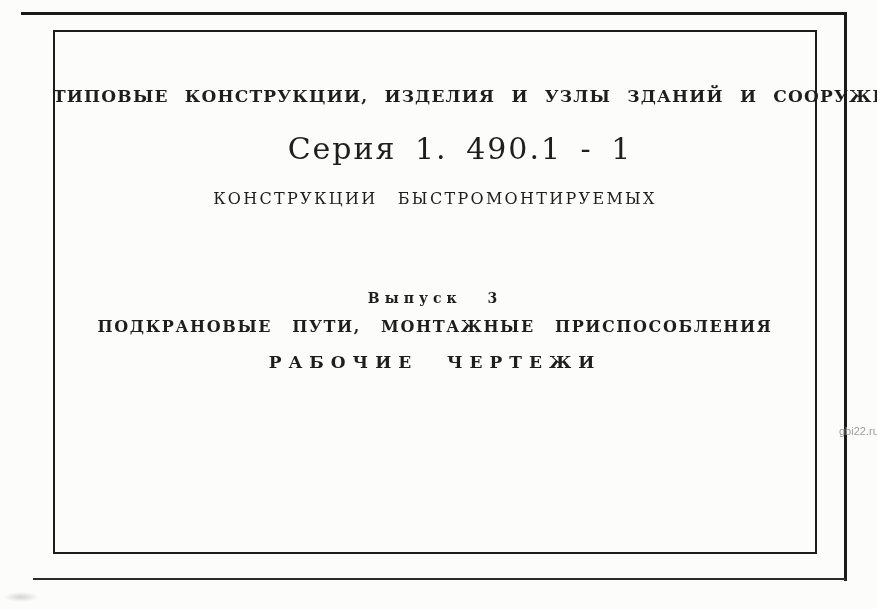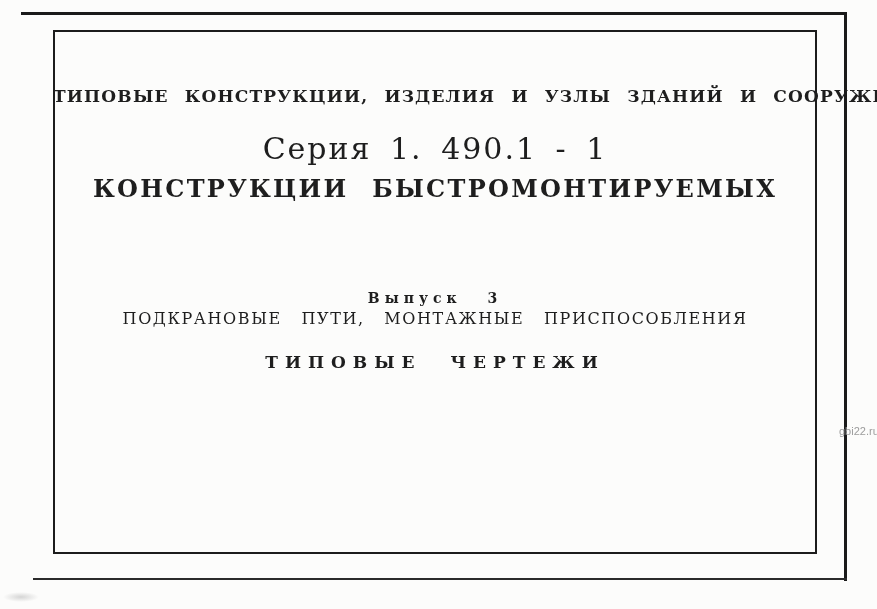--- a/index.html
+++ b/index.html
@@ -39,32 +39,32 @@
   .textline {
     position: absolute; left: 53px; width: 764px;
     text-align: center; white-space: nowrap;
   }
   .header-line {
     top: 86px; font-size: 17px; font-weight: bold;
     letter-spacing: 1.2px; word-spacing: 9px;
   }
   .series-title {
     top: 131px; font-size: 30px; font-weight: normal;
-    letter-spacing: 2px; word-spacing: 7px;
+    letter-spacing: 2px; word-spacing: 7px; padding-left: 25px;
   }
   .main-title {
-    top: 177px; font-size: 24px; font-weight: bold;
+    top: 187px; font-size: 16px; font-weight: normal;
     line-height: 24px; letter-spacing: 2.3px; word-spacing: 13px;
   }
   .issue-label {
     top: 290px; font-size: 14px; font-weight: bold;
     letter-spacing: 5px; word-spacing: 16px;
   }
   .issue-subtitle {
-    top: 309px; font-size: 16px; font-weight: normal;
+    top: 317px; font-size: 16px; font-weight: bold;
     letter-spacing: 1.6px; word-spacing: 13px;
   }
   .drawings-label {
     top: 352px; font-size: 17px; font-weight: bold;
     letter-spacing: 7px; word-spacing: 16px;
   }
   
   .watermark {
     position: absolute; left: 839px; top: 425px;
     font-family: "Liberation Sans", sans-serif;
@@ -93,19 +93,19 @@
   <div class="textline series-title">Серия 1. 490.1 - 1</div>
 
   <div class="textline main-title">
     <div>КОНСТРУКЦИИ БЫСТРОМОНТИРУЕМЫХ</div>
   </div>
 
   <div class="textline issue-label">Выпуск 3</div>
 
   <div class="textline issue-subtitle">ПОДКРАНОВЫЕ ПУТИ, МОНТАЖНЫЕ ПРИСПОСОБЛЕНИЯ</div>
 
-  <div class="textline drawings-label">ТИПОВЫЕ ЧЕРТЕЖИ</div>
+  <div class="textline drawings-label">РАБОЧИЕ ЧЕРТЕЖИ</div>
 
   <div class="watermark">gbi22.ru</div>
 
   <div class="smudge"></div>
 
 </div>
 
 </body></html>

